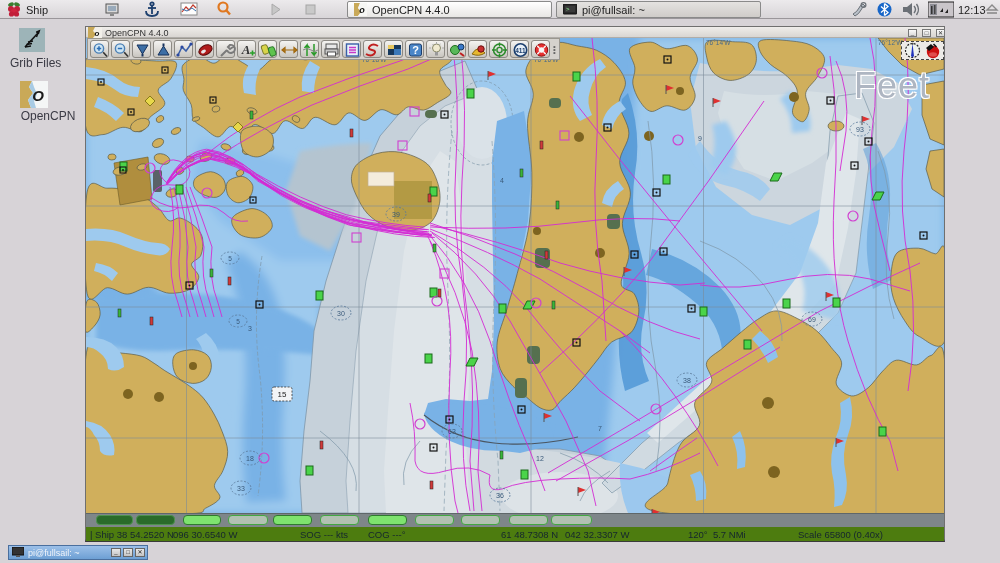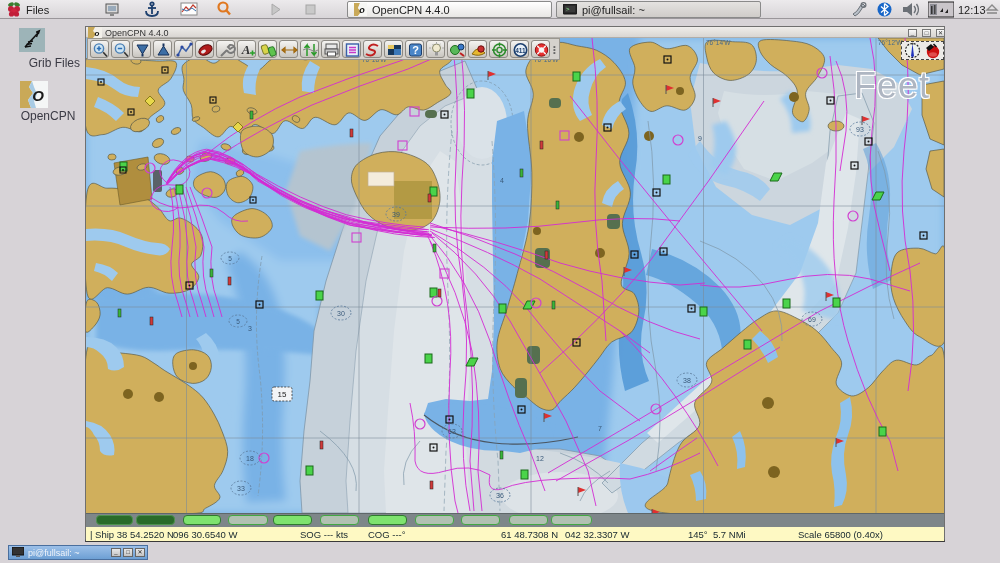--- a/index.html
+++ b/index.html
@@ -13,37 +13,37 @@
 #titlebar .t{position:absolute;left:19px;top:1px}
 .wbtn{position:absolute;top:2px;width:9px;height:8px;background:linear-gradient(#fafafa,#d8d8d8);border:1px solid #777;font-size:6px;line-height:6px;text-align:center;color:#333}
 #chart{position:absolute;left:0;top:11px;width:858px;height:475px;overflow:hidden;background:#7fb5e6}
 #toolbar{position:absolute;left:1px;top:0px;height:22px;background:#d5d2cd;border:1px solid #9a978f;display:flex;align-items:center;padding:1px 2px;gap:2px}
 .ti{width:19px;height:18px;background:linear-gradient(#f4f3f1,#c9c6c0);border:1px solid #8d8a84;border-radius:3px;position:relative;flex:none}
 .ti svg{position:absolute;left:0;top:0}
 #feet{position:absolute;left:768px;top:27px;font-size:36px;font-weight:normal;color:#aeb6c2;letter-spacing:1px;text-shadow:-1px -1px 0 #fff,1px -1px 0 #fff,-1px 1px 0 #fff,1px 1px 0 #fff}
 #compassbox{position:absolute;left:815px;top:3px;width:43px;height:19px;background:#eceae7;border:1px dashed #444;display:flex;align-items:center;justify-content:space-around}
 #chartbar{position:absolute;left:0;top:486px;width:858px;height:14px;background:#7e8689;border-top:1px solid #5f6769}
 .seg{position:absolute;top:1px;height:10px;border-radius:4px}
-#statusbar{position:absolute;left:0;top:500px;width:858px;height:14px;background:#fef9c3;font-size:9.5px;color:#15262e}
+#statusbar{position:absolute;left:0;top:500px;width:858px;height:14px;background:#4d7c0f;font-size:9.5px;color:#15262e}
 #statusbar span{position:absolute;top:2px;white-space:pre}
 #miniwin{position:absolute;left:8px;top:545px;width:140px;height:15px;background:linear-gradient(#9cc0e8,#6d9fd4);border:1px solid #4a6f9e;display:flex;align-items:center;font-size:9px;color:#f0f4fa}
 .mbtn{width:10px;height:9px;background:linear-gradient(#e8e8e8,#c4c4c4);border:1px solid #666;margin-left:2px;font-size:6px;line-height:7px;text-align:center;color:#222;flex:none}
 .dicon-label{position:absolute;font-size:12px;color:#3a3a44}
 </style></head><body>
 <div id="topbar">
     <svg class="tb" style="left:6px" width="16" height="19" viewBox="0 0 16 19">
 <ellipse cx="5" cy="4.5" rx="3" ry="2" fill="#3a7d2f" transform="rotate(-25 5 4.5)"></ellipse>
 <ellipse cx="11" cy="4.5" rx="3" ry="2" fill="#3a7d2f" transform="rotate(25 11 4.5)"></ellipse>
 <circle cx="5" cy="9" r="3" fill="#c21f3a"></circle>
       <circle cx="11" cy="9" r="3" fill="#c21f3a"></circle>
 <circle cx="8" cy="12" r="3.2" fill="#d12540"></circle>
       <circle cx="5.5" cy="14" r="2.6" fill="#c21f3a"></circle>
       <circle cx="10.5" cy="14" r="2.6" fill="#c21f3a"></circle>
     </svg>
-    <div class="tb" id="menu-txt">Files</div>
+    <div class="tb" id="menu-txt">Ship</div>
     <svg class="tb" style="left:104px" width="16" height="19" viewBox="0 0 16 19">
 <rect x="2" y="4" width="12" height="9" fill="#d8d8d8" stroke="#555"></rect>
       <rect x="4" y="6" width="8" height="5" fill="#9ab"></rect>
       <rect x="6" y="14" width="4" height="2" fill="#888"></rect>
     </svg>
     <svg class="tb" style="left:143px" width="18" height="19" viewBox="0 0 18 19">
 <g stroke="#1c3f6e" stroke-width="1.8" fill="none">
         <circle cx="9" cy="4" r="1.7"></circle>
         <line x1="9" y1="6" x2="9" y2="14"></line>
         <line x1="5" y1="8" x2="13" y2="8"></line>
@@ -108,21 +108,21 @@
     </svg>
   </div>
 <svg style="position:absolute;left:19px;top:28px" width="26" height="24" viewBox="0 0 26 24">
     <rect width="26" height="24" fill="#9db4b8"></rect>
     <g stroke="#111" stroke-width="1.6" fill="none">
       <line x1="6" y1="19" x2="19" y2="5"></line>
       <path d="M19,5 l-1.5,4 M6,19 l6,-1 M7.5,16.5 l5.5,-1 M9,14 l5,-1" stroke-width="1.4"></path>
       <path d="M17.2,4.2 l3,-1.2 -1,3" fill="#111"></path>
     </g>
   </svg>
-<div class="dicon-label" style="left:10px;top:56px;width:70px;text-align:right">Grib Files</div>
+<div class="dicon-label" style="left:10px;top:56px;width:70px;text-align:left">Grib Files</div>
 <svg style="position:absolute;left:20px;top:81px" width="28" height="27" viewBox="0 0 28 27">
     <rect width="28" height="27" fill="#f4f6f6"></rect>
     <path d="M0,0 L12,0 L9,6 L13,12 L8,19 L11,27 L0,27 Z" fill="#c9a958"></path>
     <path d="M12,0 L9,6 L13,12 L8,19 L11,27 L16,27 L14,20 L17,13 L14,6 Z" fill="#a8cbe4"></path>
     <text x="18" y="20" font-size="15" font-style="italic" font-weight="bold" fill="#1a1a1a" text-anchor="middle">O</text>
   </svg>
 <div class="dicon-label" style="left:4px;top:109px;width:88px;text-align:center">OpenCPN</div>
 <div id="win">
     <div id="titlebar">
 <svg style="position:absolute;left:2px;top:0px" width="14" height="11" viewBox="0 0 14 11">
@@ -653,21 +653,21 @@
       <div class="seg" style="left:423px;width:39px;background:#b2c1b2;border:1px solid #43a843"></div>
       <div class="seg" style="left:465px;width:41px;background:#b2c1b2;border:1px solid #43a843"></div>
     </div>
     <div id="statusbar">
       <span style="left:4px">| Ship 38 54.2520 N</span>
       <span style="left:87px">096 30.6540 W</span>
       <span style="left:214px">SOG --- kts</span>
       <span style="left:282px">COG ---°</span>
       <span style="left:415px">61 48.7308 N</span>
       <span style="left:479px">042 32.3307 W</span>
-      <span style="left:602px">145°  5.7 NMi</span>
+      <span style="left:602px">120°  5.7 NMi</span>
       <span style="left:712px">Scale 65800 (0.40x)</span>
     </div>
   </div>
 <div id="miniwin">
 <svg width="12" height="11" viewBox="0 0 12 11" style="margin:0 4px 0 3px;flex:none">
       <rect x="0" y="0" width="12" height="8" fill="#333" stroke="#111"></rect>
       <rect x="4" y="8" width="4" height="2" fill="#555"></rect>
     </svg>
 <span style="flex:1">pi@fullsail: ~</span>
 <div class="mbtn">_</div>

